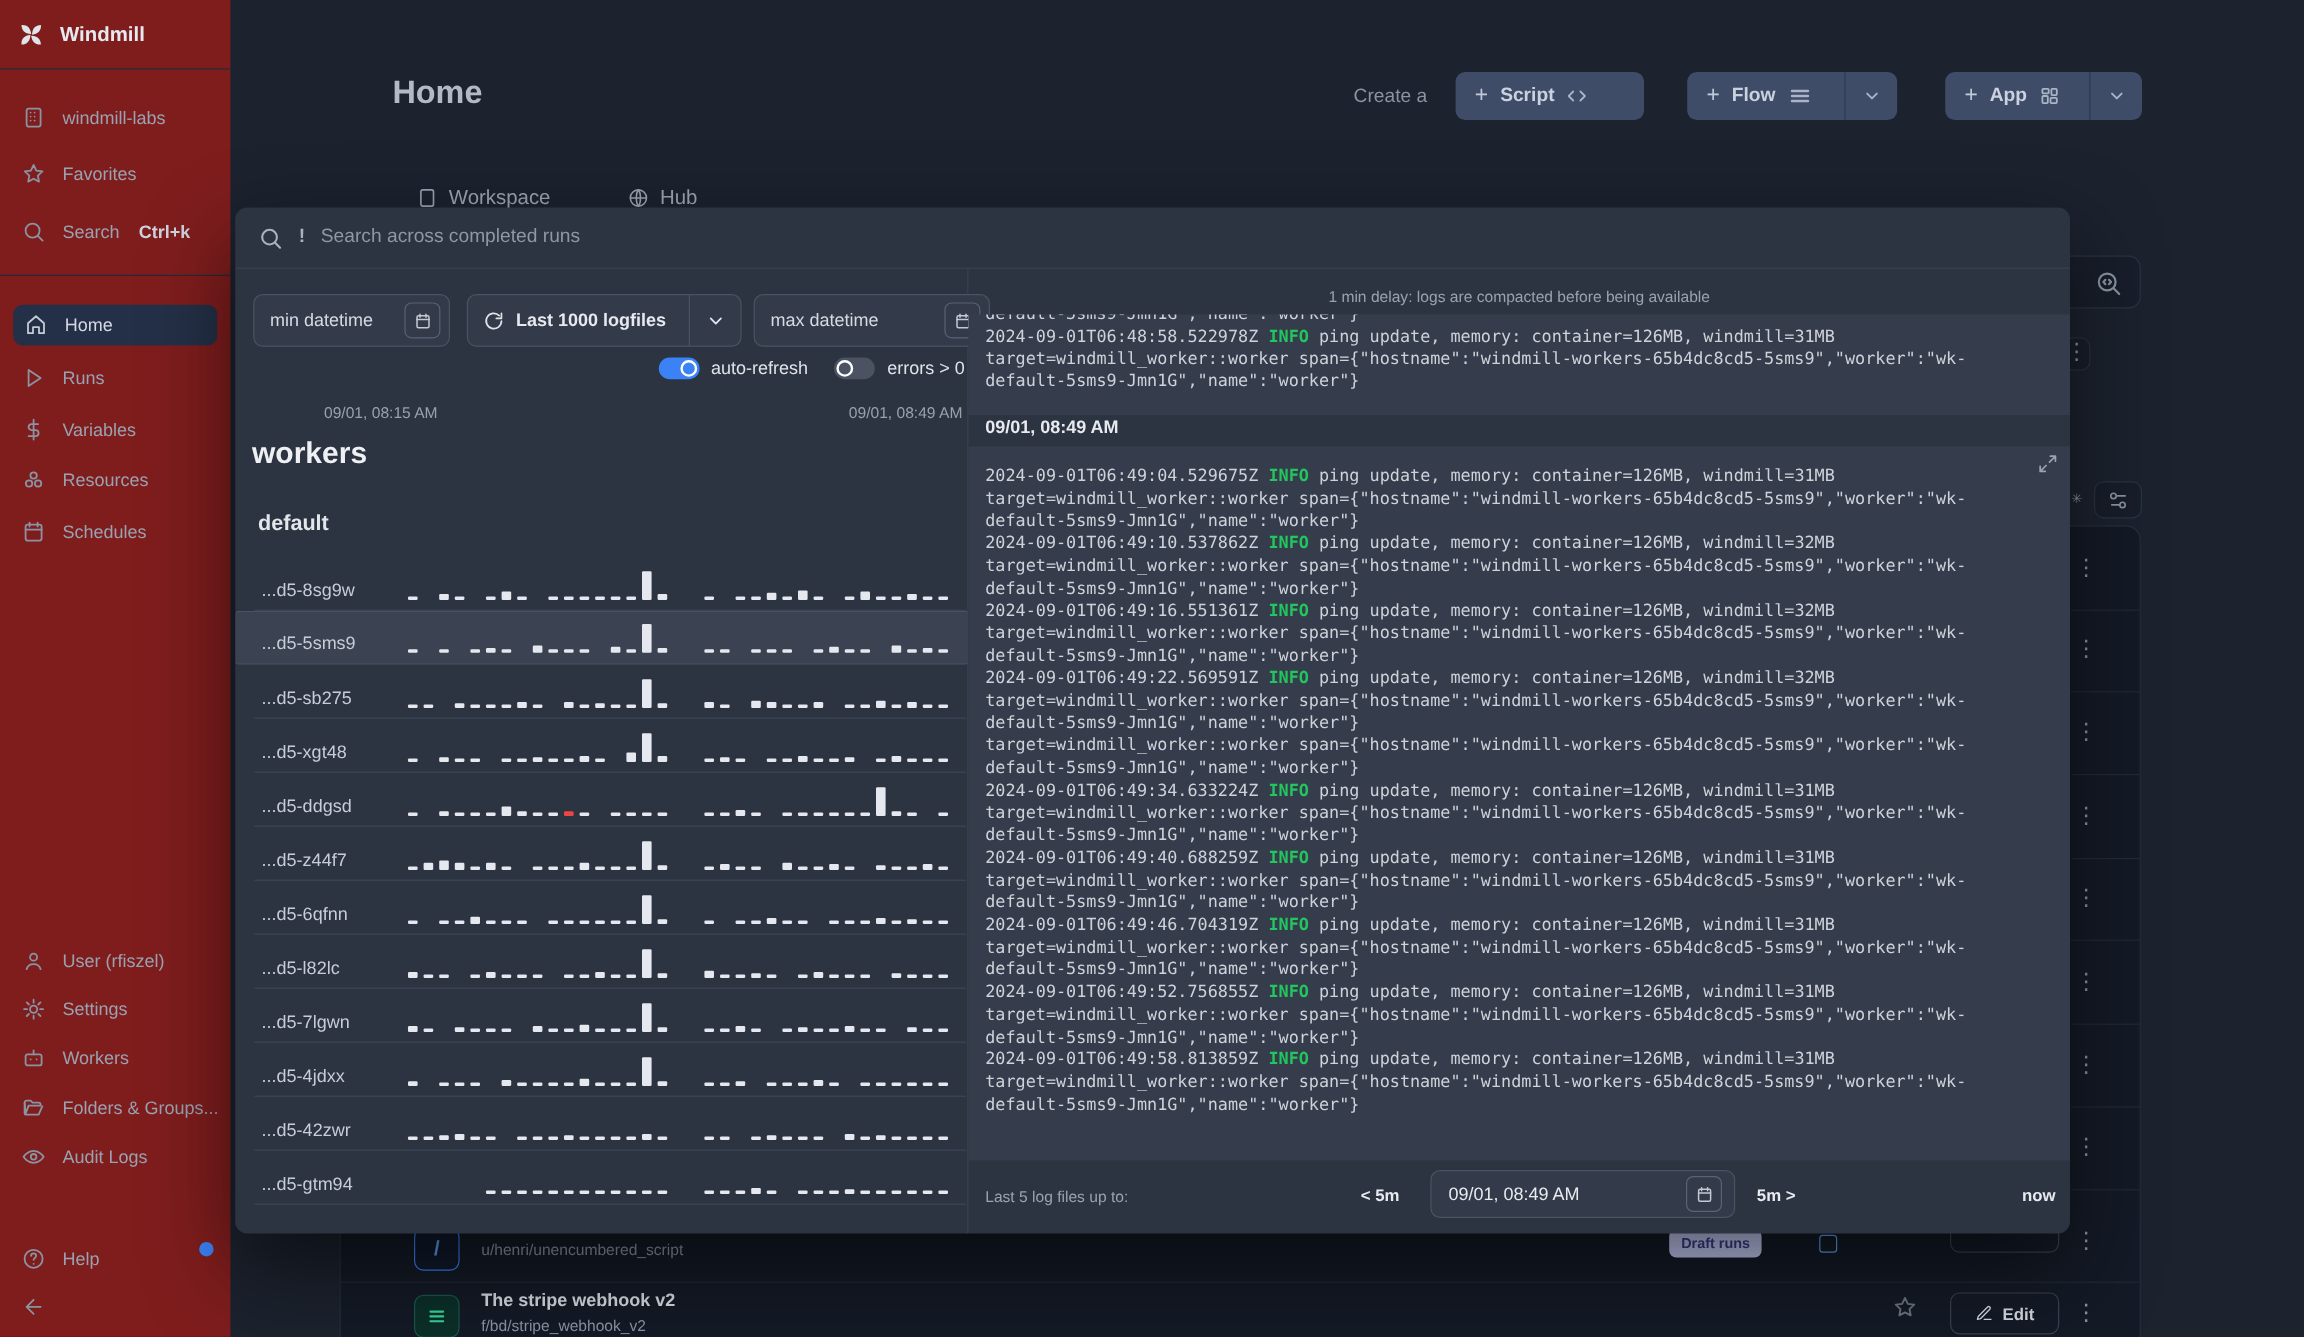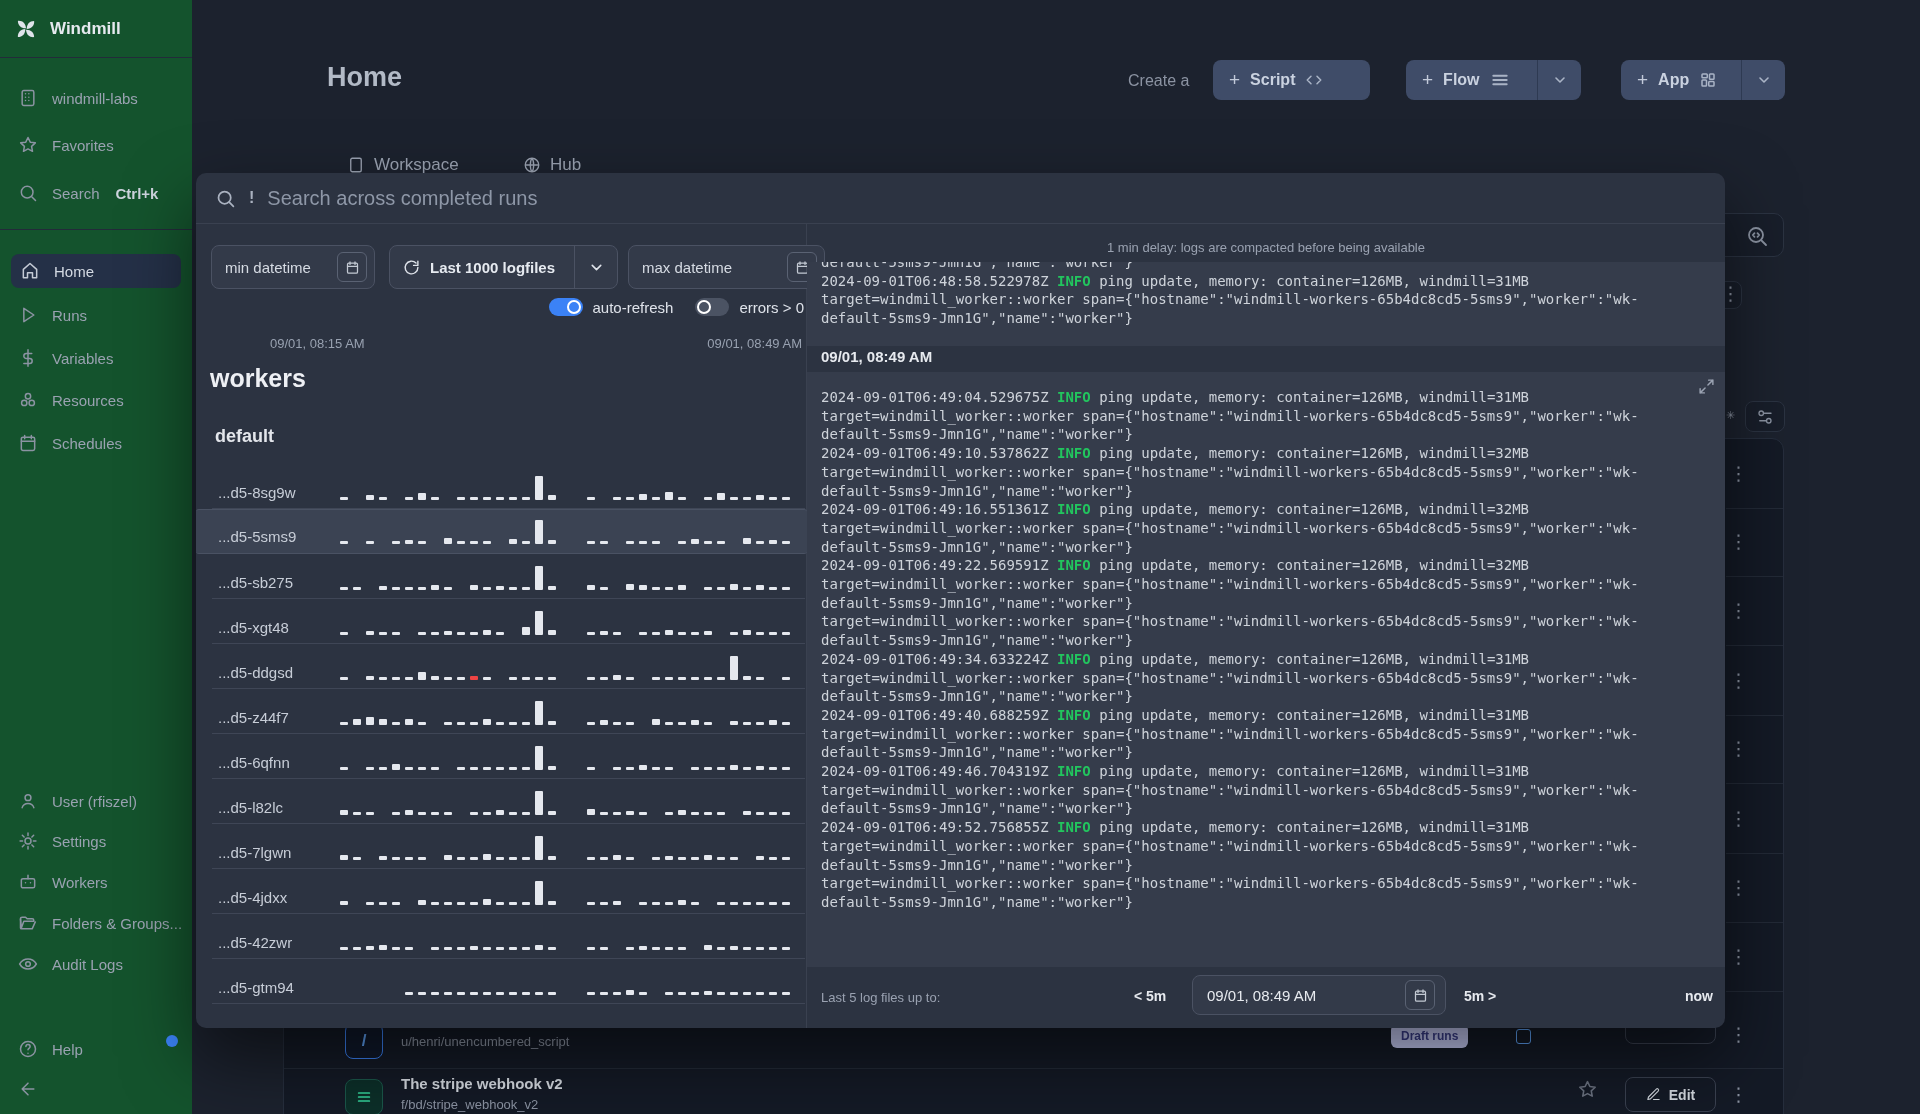--- a/index.html
+++ b/index.html
@@ -1,21 +1,21 @@
 <!DOCTYPE html>
 <html><head>
 <meta charset="utf-8">
 <style>
   * { margin:0; padding:0; box-sizing:border-box; }
   html,body { width:1920px; height:1114px; overflow:hidden; background:#1c222e;
     font-family:"Liberation Sans", sans-serif; color:#e7eaef; }
   svg { display:block; }
 
   
-  #sidebar { position:absolute; left:0; top:0; width:192px; height:1114px; background:#14532d; z-index:5; }
+  #sidebar { position:absolute; left:0; top:0; width:192px; height:1114px; background:#7f1d1d; z-index:5; }
   .sb-item { position:absolute; left:0; width:192px; height:34px; display:flex; align-items:center; gap:14px;
     padding-left:18px; color:#9aa2b1; font-size:15px; cursor:pointer; }
   .sb-item .lbl { white-space:nowrap;text-align:center; }
   .sb-item.active { left:11px; width:170px; border-radius:8px; background:#243047; color:#d4dae3; }
   .sb-item.active { padding-left:9px; }
   .sb-div { position:absolute; left:0; width:192px; height:1px; background:#232b3a; }
   .shortcut { font-weight:700; color:#cdd3dd; margin-left:2px; }
   .brand { position:absolute; left:0; top:0; width:192px; height:57px; display:flex; align-items:center; gap:12px; padding-left:14px;
     color:#e6e9ef; font-size:17px; font-weight:700; }
   .help-dot { position:absolute; left:166px; top:1035px; width:12px; height:12px; border-radius:50%; background:#3b82f6; }
@@ -47,21 +47,21 @@
   .badge { position:absolute; background:#c6cbf4; color:#3b3f8c; font-size:12px; font-weight:700; border-radius:6px;
     padding:5px 10px; }
   .obtn { position:absolute; border:1px solid #3a4150; border-radius:8px; background:transparent; color:#d3d8df;
     font-size:14px; font-weight:600; display:flex; align-items:center; justify-content:center; gap:8px; cursor:pointer; }
 
   
   #modal { position:absolute; left:196px; top:173px; width:1529px; height:855px; background:#2c3341; border-radius:10px;
     box-shadow:0 30px 70px rgba(0,0,0,.55); z-index:10; overflow:hidden; }
   #m-search { position:absolute; left:0; top:0; width:1529px; height:51px; border-bottom:1px solid #3a4150;
     display:flex; align-items:center; gap:13px; padding-left:19px; }
-  #m-search .ph { color:#8e97a7; font-size:20px;text-align:center; }
+  #m-search .ph { color:#8e97a7; font-size:16px;text-align:center; }
   #m-search .bang { color:#aab2c0; font-size:16px; font-weight:700; }
   #m-left { position:absolute; left:0; top:51px; width:611px; height:804px; border-right:1px solid #3a4150; }
   .fbox { position:absolute; top:21px; height:44px; background:#333a49; border:1px solid #4b5263; border-radius:8px;
     display:flex; align-items:center; color:#d6dbe3; font-size:15px; cursor:pointer; }
   .cal-btn { border:1px solid #5a6273; border-radius:6px; width:30px; height:30px; display:flex; align-items:center;
     justify-content:center; margin-left:auto; margin-right:7px; }
   .toggle-row { position:absolute; top:74px; right:2px; display:flex; align-items:center; gap:10px; }
   .pill { width:34px; height:18px; border-radius:10px; position:relative; cursor:pointer; }
   .pill .knob { position:absolute; top:2px; width:14px; height:14px; border-radius:50%; border:2px solid #fff; }
   .pill.on { background:#3b82f6; } .pill.on .knob { right:2px; }
@@ -992,20 +992,21 @@
         <div class="log-line">default-5sms9-Jmn1G","name":"worker"}</div>
         <div class="log-line">2024-09-01T06:49:40.688259Z <span class="info">INFO</span> ping update, memory: container=126MB, windmill=31MB</div>
         <div class="log-line">target=windmill_worker::worker span={"hostname":"windmill-workers-65b4dc8cd5-5sms9","worker":"wk-</div>
         <div class="log-line">default-5sms9-Jmn1G","name":"worker"}</div>
         <div class="log-line">2024-09-01T06:49:46.704319Z <span class="info">INFO</span> ping update, memory: container=126MB, windmill=31MB</div>
         <div class="log-line">target=windmill_worker::worker span={"hostname":"windmill-workers-65b4dc8cd5-5sms9","worker":"wk-</div>
         <div class="log-line">default-5sms9-Jmn1G","name":"worker"}</div>
         <div class="log-line">2024-09-01T06:49:52.756855Z <span class="info">INFO</span> ping update, memory: container=126MB, windmill=31MB</div>
         <div class="log-line">target=windmill_worker::worker span={"hostname":"windmill-workers-65b4dc8cd5-5sms9","worker":"wk-</div>
         <div class="log-line">default-5sms9-Jmn1G","name":"worker"}</div>
+        <div class="log-line">2024-09-01T06:49:58.813859Z <span class="info">INFO</span> ping update, memory: container=126MB, windmill=31MB</div>
         <div class="log-line">target=windmill_worker::worker span={"hostname":"windmill-workers-65b4dc8cd5-5sms9","worker":"wk-</div>
         <div class="log-line">default-5sms9-Jmn1G","name":"worker"}</div>
       </div>
 
     <div id="m-footer">
       <span id="f-label">Last 5 log files up to:</span>
       <span id="f-back">&lt; 5m</span>
       <div id="f-dt">
         <span>09/01, 08:49 AM</span>
         <span style="margin-left:auto; width:30px; height:30px; border:1px solid #5a6273; border-radius:6px; display:flex; align-items:center; justify-content:center;">

